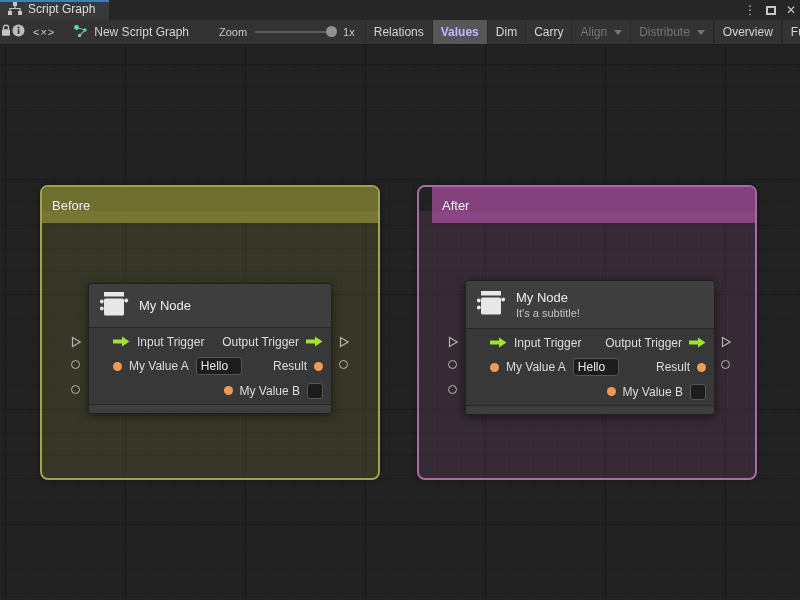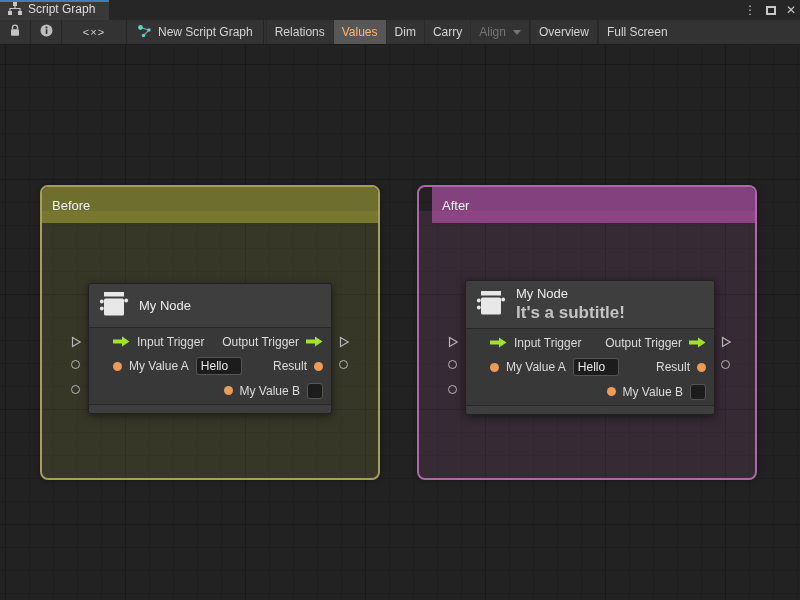--- a/index.html
+++ b/index.html
@@ -19,21 +19,21 @@
   .tbtn { display:flex; align-items:center; justify-content:center; padding:0 8px; cursor:default; }
   .tbtn.icon-btn { width:30px; padding:0; }
   .tbtn.code-btn { width:64px; color:#cfcfcf; font-size:11px; letter-spacing:1px; }
   .vsep { width:1px; background:#262626; }
   .newgraph { display:flex; align-items:center; gap:6px; padding:0 10px; }
   .zoomgrp { display:flex; align-items:center; gap:8px; padding:0 8px; margin-left:12px; color:#c9c9c9; font-size:11px; }
   .slider { position:relative; width:80px; height:2px; background:#5e5e5e; border-radius:1px; }
   .slider .handle { position:absolute; right:-2px; top:-5px; width:11px; height:11px; border-radius:50%; background:#919191; }
   .viewbtns { display:flex; align-items:stretch; margin-left:2px; }
   .vbtn { display:flex; align-items:center; gap:4px; padding:0 8px; border-left:1px solid #2b2b2b; }
-  .vbtn.selected { background:var(--selected-button-bg); color:#fdba74; }
+  .vbtn.selected { background:var(--selected-button-bg); color:#c4b5fd;font-weight:bold; }
   .vbtn.disabled { color:#757575; }
   .dd-arrow { width:0; height:0; border-left:4px solid transparent; border-right:4px solid transparent; border-top:5px solid #757575; margin-left:3px; }
 
   
   .canvas { position:relative; width:800px; height:555px; background-color:#222222;
     background-image:
       linear-gradient(#1a1a1a 1px, transparent 1px),
       linear-gradient(90deg, #1a1a1a 1px, transparent 1px),
       linear-gradient(#1e1e1e 1px, transparent 1px),
       linear-gradient(90deg, #1e1e1e 1px, transparent 1px);
@@ -51,21 +51,21 @@
   .group.after { border-color:var(--group-after-border); box-shadow:0 0 6px rgba(0,0,0,.35); }
   .group.after .group-header { background:var(--group-after-header);margin-left:13px; }
   .group.after .group-body { background:var(--group-after-body); }
 
   
   .node { position:absolute; background:#383838; border:1px solid #212121; border-radius:3px; box-shadow:0 2px 8px rgba(0,0,0,.5); }
   .node-header { display:flex; align-items:center; gap:10px; padding:6px 10px; background:#3e3e3e; border-bottom:1px solid #272727; border-radius:3px 3px 0 0; }
   .node-header.h1 { height:44px; }
   .node-header.h2 { height:48px; }
   .node-title { font-size:13px; color:#ececec; }
-  .node-subtitle { font-size:17px; color:#c4c4c4; margin-top:2px;font-weight:bold; }
+  .node-subtitle { font-size:11px; color:#c4c4c4; margin-top:2px; }
   .node-body { padding:2px 0; }
   .port-row { display:flex; justify-content:space-between; align-items:center; padding:0 8px;margin-left:16px; }
   .port-row.r1 { height:23px; }
   .port-row.r2 { height:26px; }
   .port-row.r3 { height:23px;justify-content:flex-end; }
   .pgrp { display:flex; align-items:center; gap:7px; }
   .port-label { font-size:12px; color:#dcdcdc; }
   .value-dot { width:9px; height:9px; border-radius:50%; background:var(--value-port); }
   .flow-arrow, .value-dot { flex:0 0 auto; display:inline-flex; }
   .port-field { background:#1c1c1c; border:1px solid #555; border-radius:3px; color:#e8e8e8; font-size:12px; font-family:"Liberation Sans",sans-serif; height:18px; padding:0 4px; width:46px; }
@@ -126,36 +126,47 @@
       <span>
         <svg width="15" height="14" viewBox="0 0 15 14">
           <path d="M3.5 3.5 L12 6 L6.5 11.5" stroke="#9a9a9a" stroke-width="1.2" fill="none"></path>
           <circle cx="3.5" cy="3.5" r="2.4" fill="#52d8c3"></circle>
           <circle cx="12" cy="6" r="1.7" fill="#52d8c3"></circle>
           <circle cx="6.5" cy="11.5" r="1.7" fill="#52d8c3"></circle>
         </svg>
       </span>
       <span>New Script Graph</span>
     </div>
+    <div class="zoomgrp">
+      <span>Zoom</span>
+      <span class="slider">
+          <span class="handle"></span>
+        </span>
+      <span>1x</span>
+    </div>
     <div class="vsep"></div>
     <div class="viewbtns">
       <div class="vbtn">
           <span>Relations</span>
         </div>
       <div class="vbtn selected">
           <span>Values</span>
         </div>
       <div class="vbtn">
           <span>Dim</span>
         </div>
       <div class="vbtn">
           <span>Carry</span>
         </div>
       <div class="vbtn disabled">
           <span>Align</span>
+          <span class="dd-arrow"></span>
+        </div>
+      <div class="vbtn disabled">
+          <span>Distribute</span>
           <span class="dd-arrow"></span>
         </div>
       <div class="vsep"></div>
       <div class="vbtn">
           <span>Overview</span>
         </div>
       <div class="vsep"></div>
       <div class="vbtn">
           <span>Full Screen</span>
         </div>

